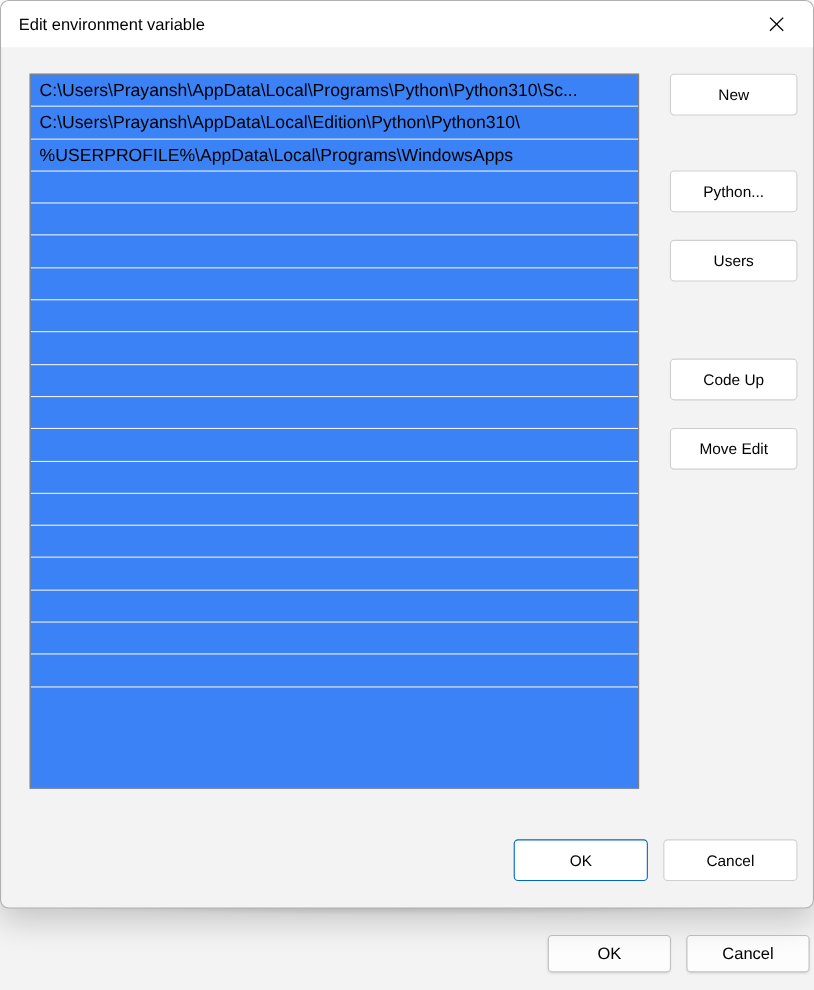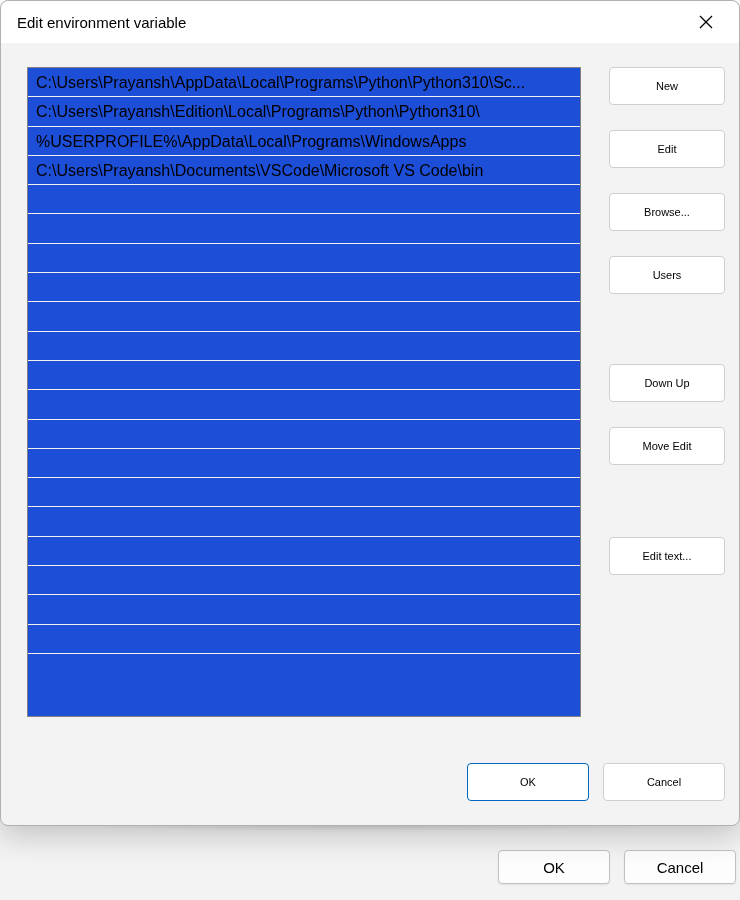--- a/index.html
+++ b/index.html
@@ -57,21 +57,21 @@
       height: 14px;
     }
     .content {
       flex: 1;
       display: flex;
       padding: 24px 14px 0 26px;
       gap: 28px;
     }
     .list-box {
       flex: 1;
-      background: #1d4ed8;
+      background: #3b82f6;
       border: 1px solid #828282;
       height: 650px;
       overflow: hidden;
     }
     .list-row {
       height: 29.3px;
       line-height: 29.3px;
       padding: 0 8px;
       font-size: 16px;
       color: #000;
@@ -87,21 +87,21 @@
     .side-buttons {
       width: 116px;
       display: flex;
       flex-direction: column;
     }
     .btn {
       height: 38px;
       background: #ffffff;
       border: 1px solid #cfcfcf;
       border-radius: 4px;
-      font-size: 11px;
+      font-size: 14px;
       font-family: inherit;
       color: #000;
       cursor: pointer;
       display: flex;
       align-items: center;
       justify-content: center;
     }
     .gap-small { height: 25px; }
     .gap-large { height: 70px; }
     .gap-xlarge { height: 72px; }
@@ -168,53 +168,50 @@
     <div class="close-btn">
       <svg viewBox="0 0 14 14" stroke="currentColor" stroke-width="1.2" fill="none">
         <line x1="1" y1="1" x2="13" y2="13"></line>
         <line x1="13" y1="1" x2="1" y2="13"></line>
       </svg>
     </div>
   </div>
   <div class="content">
     <div class="list-box" id="list-box">
         <div class="list-row">C:\Users\Prayansh\AppData\Local\Programs\Python\Python310\Sc...</div>
-        <div class="list-row">C:\Users\Prayansh\Edition\Local\Programs\Python\Python310\</div>
+        <div class="list-row">C:\Users\Prayansh\AppData\Local\Edition\Python\Python310\</div>
         <div class="list-row">%USERPROFILE%\AppData\Local\Programs\WindowsApps</div>
-        <div class="list-row">C:\Users\Prayansh\Documents\VSCode\Microsoft VS Code\bin</div>
         <div class="list-row empty"> </div>
         <div class="list-row empty"> </div>
         <div class="list-row empty"> </div>
         <div class="list-row empty"> </div>
         <div class="list-row empty"> </div>
         <div class="list-row empty"> </div>
         <div class="list-row empty"> </div>
         <div class="list-row empty"> </div>
         <div class="list-row empty"> </div>
         <div class="list-row empty"> </div>
         <div class="list-row empty"> </div>
         <div class="list-row empty"> </div>
         <div class="list-row empty"> </div>
         <div class="list-row empty"> </div>
         <div class="list-row empty"> </div>
         <div class="list-row empty"> </div>
       </div>
     <div class="side-buttons">
       <button class="btn">New</button>
       <div class="gap-small"></div>
-      <button class="btn">Edit</button>
-      <div class="gap-small"></div>
-      <button class="btn">Browse...</button>
+      <div class="gap-small"></div>
+      <button class="btn">Python...</button>
       <div class="gap-small"></div>
       <button class="btn">Users</button>
       <div class="gap-large"></div>
-      <button class="btn">Down Up</button>
+      <button class="btn">Code Up</button>
       <div class="gap-small"></div>
       <button class="btn">Move Edit</button>
       <div class="gap-xlarge"></div>
-      <button class="btn">Edit text...</button>
     </div>
   </div>
   <div class="bottom-buttons">
     <button class="btn primary">OK</button>
     <button class="btn">Cancel</button>
   </div>
 </div>
 
 </body></html>

